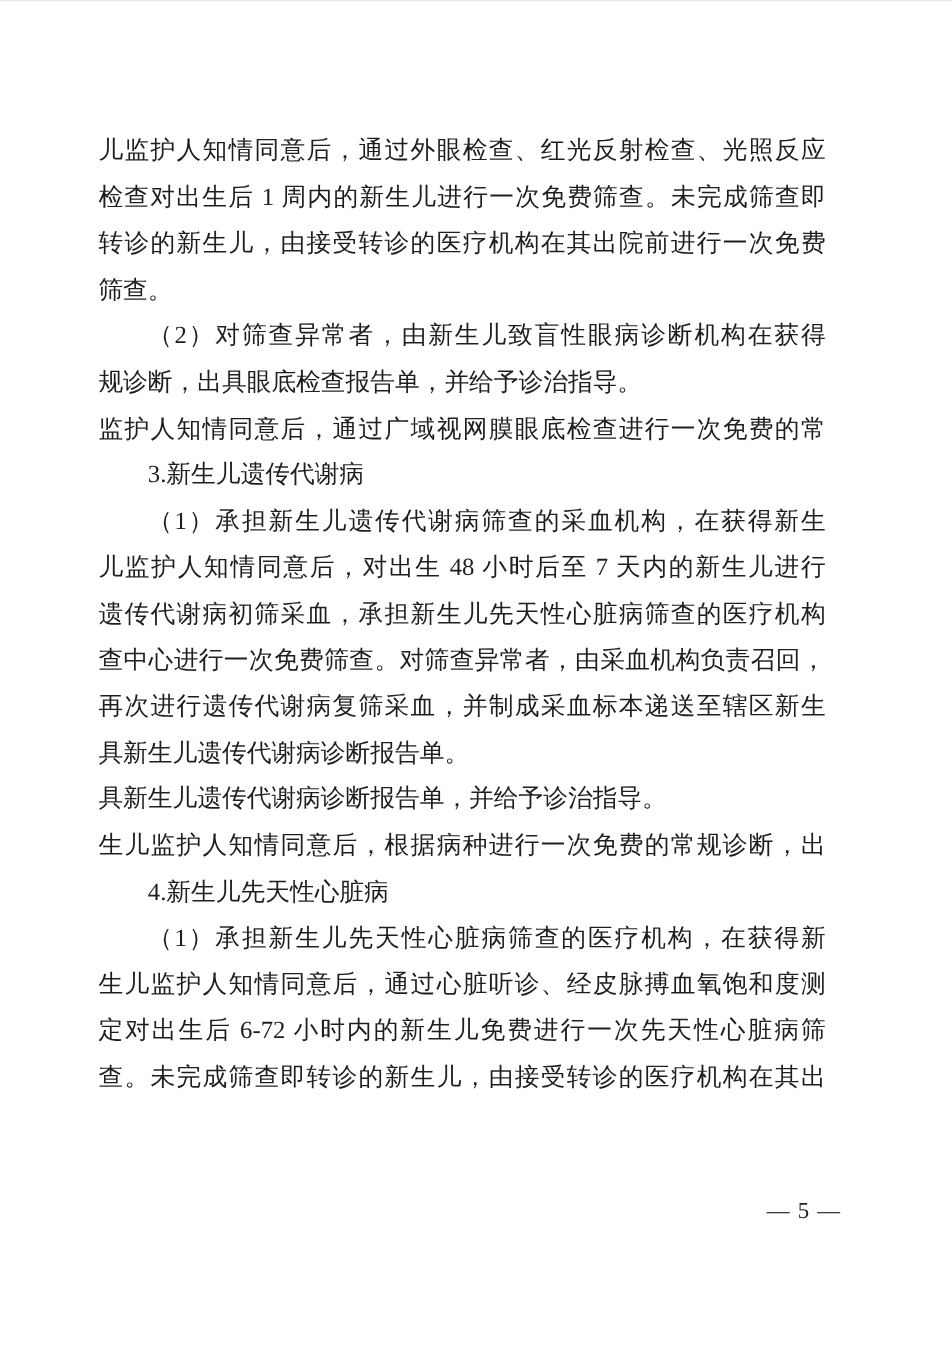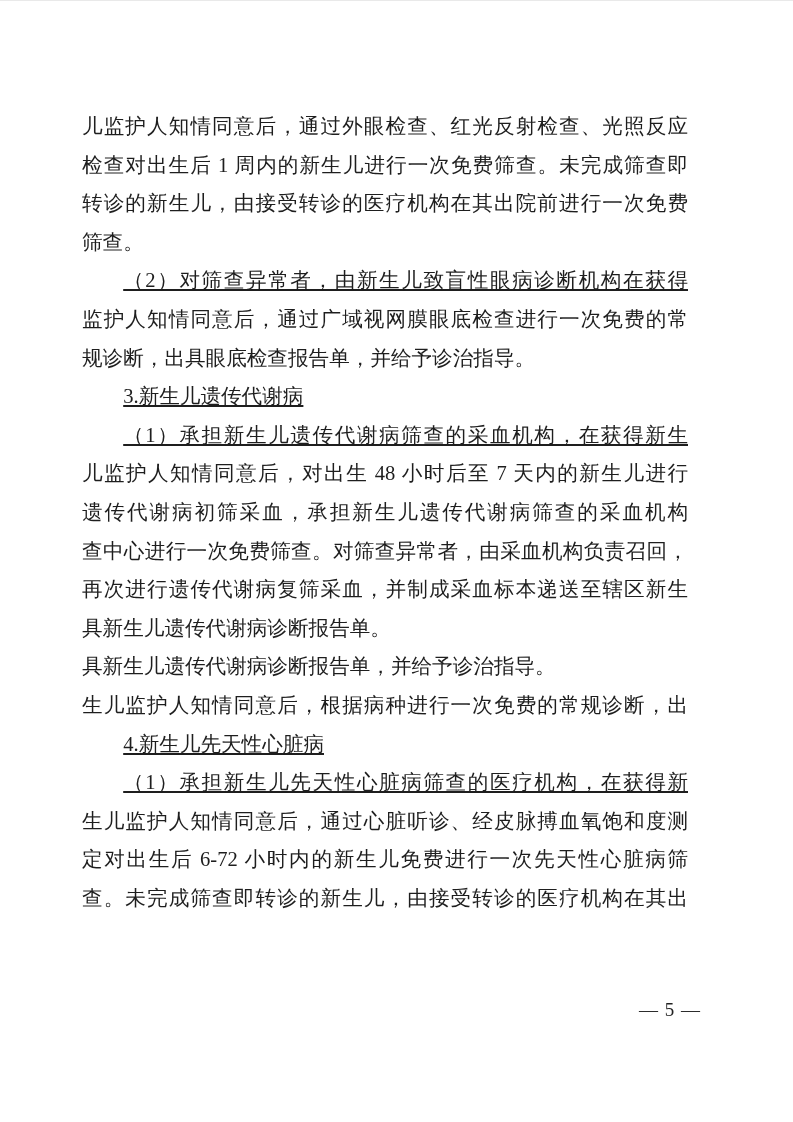--- a/index.html
+++ b/index.html
@@ -38,21 +38,20 @@
   .line.fill {
     text-align: justify;
     text-align-last: justify;
   }
   .line.nofill {
     text-align: right;
     text-align-last: left;
   }
   .line.indent {
     text-indent: 2em;
-    text-decoration: underline;
   }
   .footer {
     position: absolute;
     top: 999px;
     right: 92px;
     font-size: 19px;
     line-height: 22px;
     color: #222222;
     letter-spacing: 1px;
   }
@@ -62,26 +61,26 @@
 
 <div class="page">
   <div class="scan-edge"></div>
 
   <div class="text-block">
       <div class="line fill">儿监护人知情同意后，通过外眼检查、红光反射检查、光照反应</div>
       <div class="line fill">检查对出生后 1 周内的新生儿进行一次免费筛查。未完成筛查即</div>
       <div class="line fill">转诊的新生儿，由接受转诊的医疗机构在其出院前进行一次免费</div>
       <div class="line nofill">筛查。</div>
       <div class="line fill indent">（2）对筛查异常者，由新生儿致盲性眼病诊断机构在获得</div>
+      <div class="line nofill">规诊断，出具眼底检查报告单，并给予诊治指导。</div>
       <div class="line fill">监护人知情同意后，通过广域视网膜眼底检查进行一次免费的常</div>
-      <div class="line nofill">规诊断，出具眼底检查报告单，并给予诊治指导。</div>
       <div class="line nofill indent">3.新生儿遗传代谢病</div>
       <div class="line fill indent">（1）承担新生儿遗传代谢病筛查的采血机构，在获得新生</div>
       <div class="line fill">儿监护人知情同意后，对出生 48 小时后至 7 天内的新生儿进行</div>
-      <div class="line fill">遗传代谢病初筛采血，承担新生儿遗传代谢病筛查的采血机构</div>
+      <div class="line fill">遗传代谢病初筛采血，承担新生儿先天性心脏病筛查的医疗机构</div>
       <div class="line fill">查中心进行一次免费筛查。对筛查异常者，由采血机构负责召回，</div>
       <div class="line fill">再次进行遗传代谢病复筛采血，并制成采血标本递送至辖区新生</div>
       <div class="line nofill">具新生儿遗传代谢病诊断报告单。</div>
       <div class="line nofill">具新生儿遗传代谢病诊断报告单，并给予诊治指导。</div>
       <div class="line fill">生儿监护人知情同意后，根据病种进行一次免费的常规诊断，出</div>
       <div class="line nofill indent">4.新生儿先天性心脏病</div>
       <div class="line fill indent">（1）承担新生儿先天性心脏病筛查的医疗机构，在获得新</div>
       <div class="line fill">生儿监护人知情同意后，通过心脏听诊、经皮脉搏血氧饱和度测</div>
       <div class="line fill">定对出生后 6-72 小时内的新生儿免费进行一次先天性心脏病筛</div>
       <div class="line fill">查。未完成筛查即转诊的新生儿，由接受转诊的医疗机构在其出</div>

